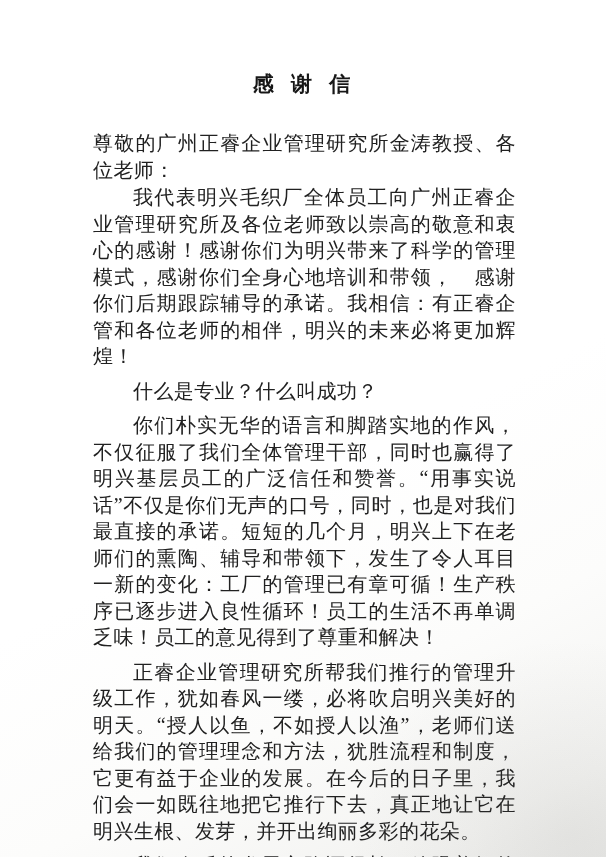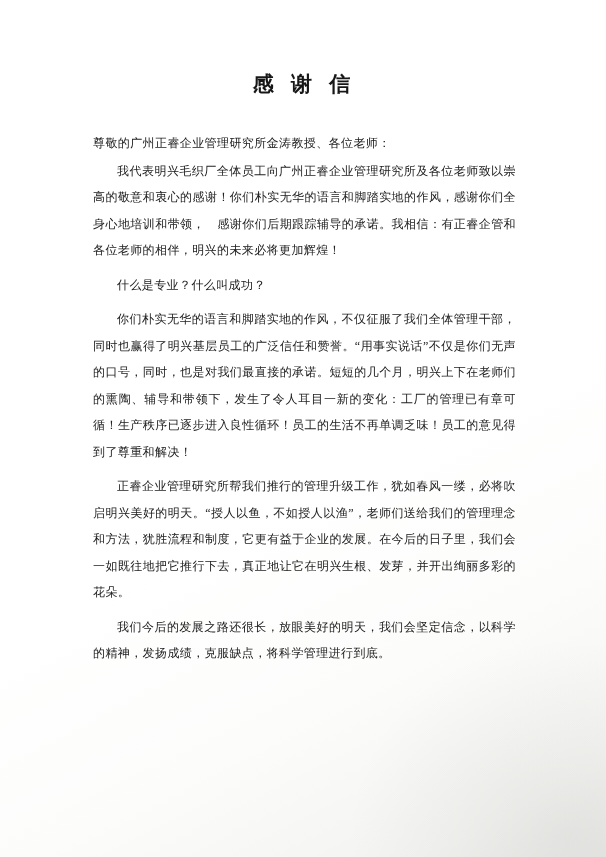--- a/index.html
+++ b/index.html
@@ -22,21 +22,21 @@
   .letter-title {
     margin: 0 0 32px 0;
     font-size: 21px;
     font-weight: 700;
     letter-spacing: 6px;
     text-align: center;
     color: #161616;
   }
   .line {
     margin: 0;
-    font-size: 12px;
+    font-size: 20px;
     line-height: 26.5px;
     text-align: justify;
     letter-spacing: 0.4px;
   }
   .salutation {
     margin-bottom: 1px;
   }
   .greeting {
     text-indent: 2em;
     margin-bottom: 2px;
@@ -58,21 +58,21 @@
 </style>
 </head>
 <body>
 
 <main class="scan-page">
   <h1 class="letter-title">感 谢 信</h1>
 
   <p class="line salutation">尊敬的广州正睿企业管理研究所金涛教授、各位老师：</p>
 
 
-  <p class="line para">我代表明兴毛织厂全体员工向广州正睿企业管理研究所及各位老师致以崇高的敬意和衷心的感谢！你们朴实无华的语言和脚踏实地的作风，感谢你们全身心地培训和带领，　感谢你们后期跟踪辅导的承诺。我相信：有正睿企管和各位老师的相伴，明兴的未来必将更加辉煌！</p>
+  <p class="line para">我代表明兴毛织厂全体员工向广州正睿企业管理研究所及各位老师致以崇高的敬意和衷心的感谢！感谢你们为明兴带来了科学的管理模式，感谢你们全身心地培训和带领，　感谢你们后期跟踪辅导的承诺。我相信：有正睿企管和各位老师的相伴，明兴的未来必将更加辉煌！</p>
 
   <p class="line para">什么是专业？什么叫成功？</p>
 
   <p class="line para">你们朴实无华的语言和脚踏实地的作风，不仅征服了我们全体管理干部，同时也赢得了明兴基层员工的广泛信任和赞誉。“用事实说话”不仅是你们无声的口号，同时，也是对我们最直接的承诺。短短的几个月，明兴上下在老师们的熏陶、辅导和带领下，发生了令人耳目一新的变化：工厂的管理已有章可循！生产秩序已逐步进入良性循环！员工的生活不再单调乏味！员工的意见得到了尊重和解决！</p>
 
 
   <p class="line para">正睿企业管理研究所帮我们推行的管理升级工作，犹如春风一缕，必将吹启明兴美好的明天。“授人以鱼，不如授人以渔”，老师们送给我们的管理理念和方法，犹胜流程和制度，它更有益于企业的发展。在今后的日子里，我们会一如既往地把它推行下去，真正地让它在明兴生根、发芽，并开出绚丽多彩的花朵。</p>
 
   <p class="line para">我们今后的发展之路还很长，放眼美好的明天，我们会坚定信念，以科学的精神，发扬成绩，克服缺点，将科学管理进行到底。</p>
 

